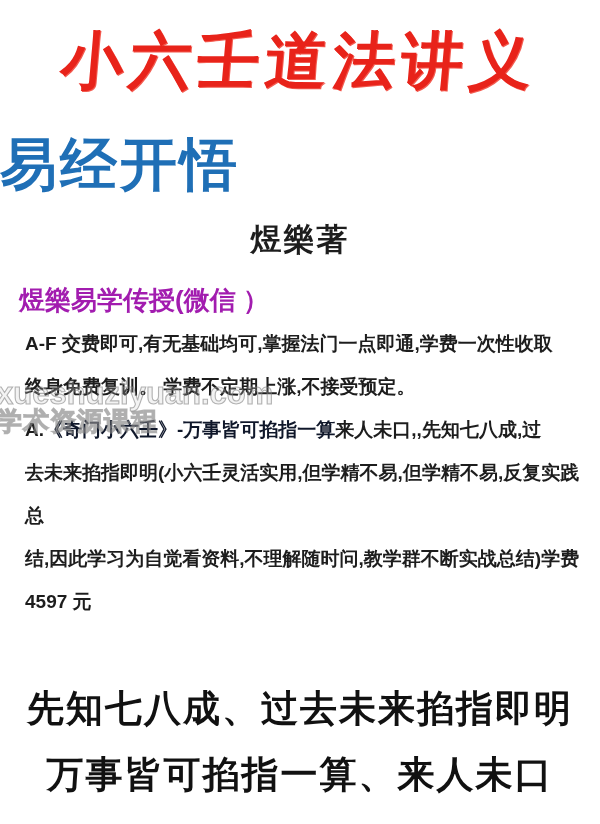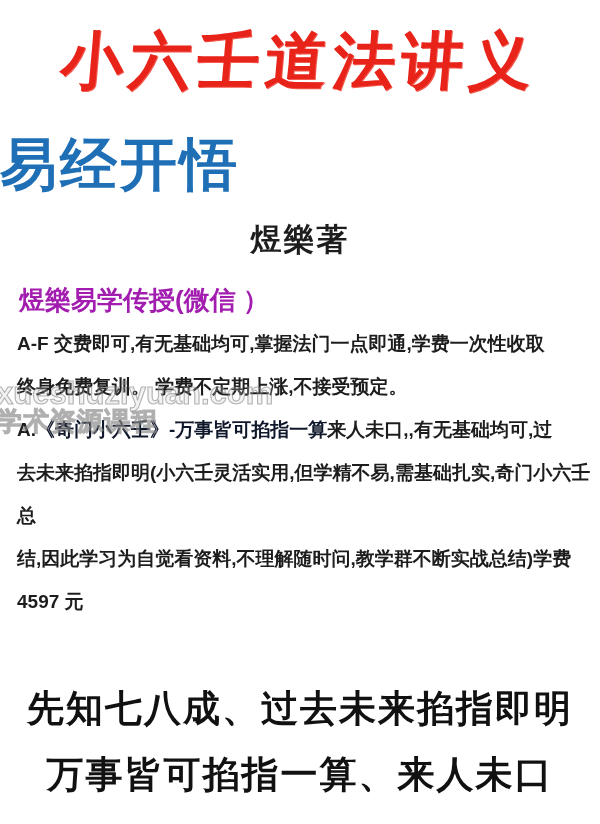--- a/index.html
+++ b/index.html
@@ -59,21 +59,21 @@
     margin: 26px 25px 0 19px;
     font-size: 26px;
     font-weight: 800;
     line-height: 28px;
     color: #a21caf;
   }
   .promo-body {
     margin-top: 8px;
   }
   .body-line {
-    margin: 0 22px 0 17px;
+    margin: 0 22px 0 25px;
     font-size: 19px;
     font-weight: 700;
     line-height: 43px;
     color: #1d1d1d;
     white-space: nowrap;
   }
   .body-line .red {
     color: #0f172a;
   }
   
@@ -125,23 +125,23 @@
   <h2 class="main-title">易经开悟</h2>
 
   <div class="author">煜樂著</div>
 
   <div class="promo-heading">煜樂易学传授(微信 ）</div>
 
   <div class="promo-body">
     <div class="body-line">A-F 交费即可,有无基础均可,掌握法门一点即通,学费一次性收取</div>
     <div class="body-line">终身免费复训。 学费不定期上涨,不接受预定。</div>
 
-    <div class="body-line"><span>A.</span><span class="red">《奇门小六壬》-万事皆可掐指一算</span><span>来人未口,,有无基础均可,过</span></div>
+    <div class="body-line"><span>A.</span><span class="red">《奇门小六壬》-万事皆可掐指一算</span><span>来人未口,,先知七八成,过</span></div>
 
-    <div class="body-line">去未来掐指即明(小六壬灵活实用,但学精不易,需基础扎实,奇门小六壬</div>
+    <div class="body-line">去未来掐指即明(小六壬灵活实用,但学精不易,但学精不易,反复实践</div>
     <div class="body-line">总</div>
     <div class="body-line">结,因此学习为自觉看资料,不理解随时问,教学群不断实战总结)学费</div>
     <div class="body-line">4597 元</div>
   </div>
 
   <div class="banner">
     <div>先知七八成、过去未来掐指即明</div>
     <div>万事皆可掐指一算、来人未口</div>
   </div>
 

